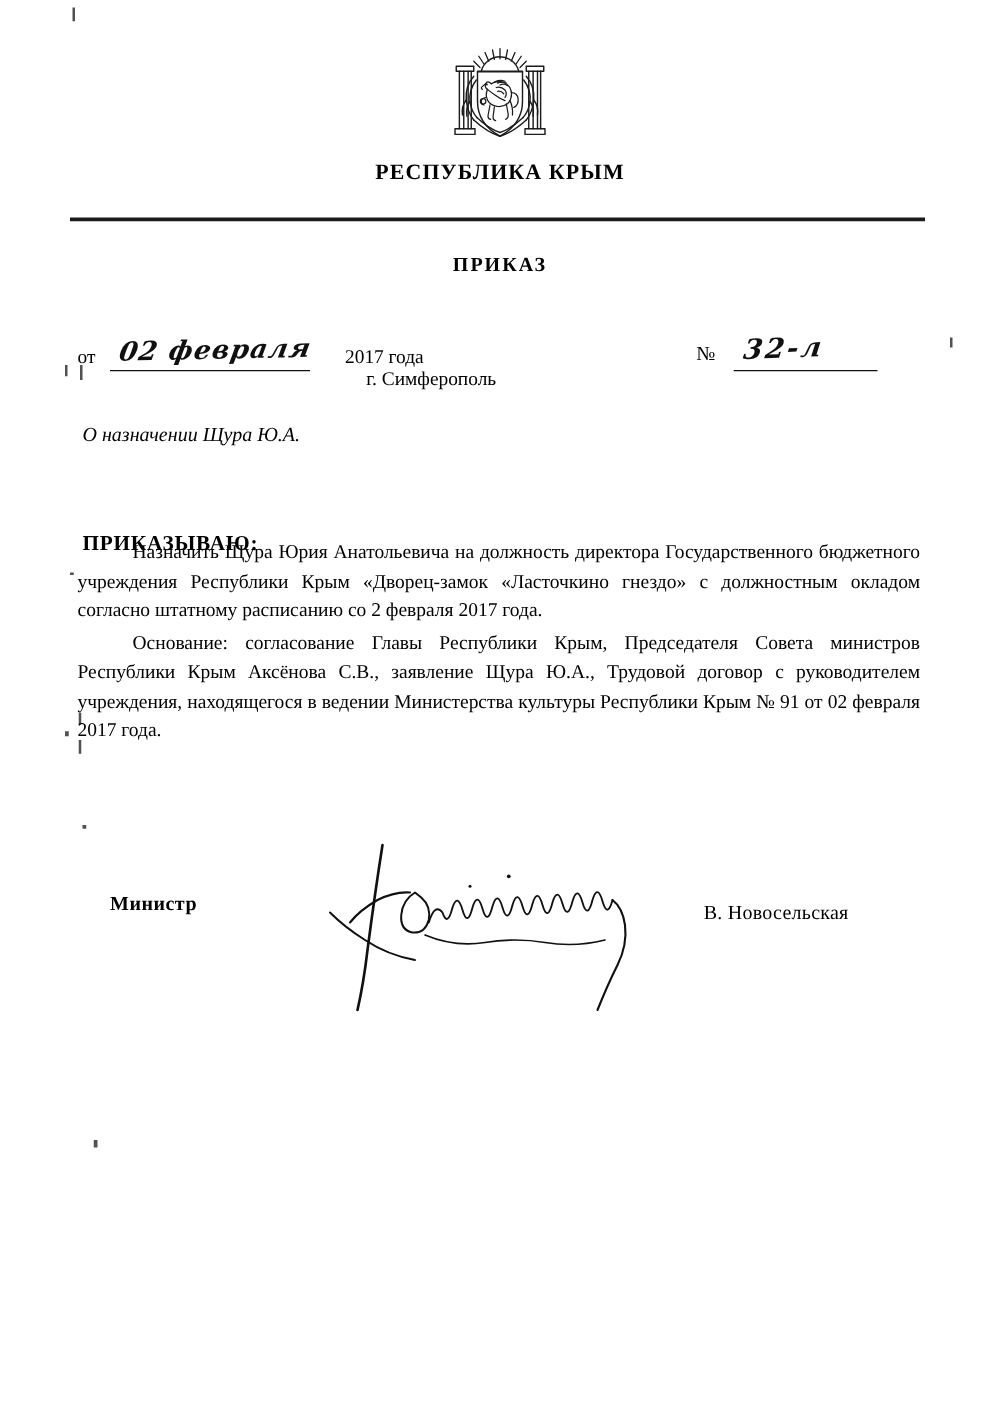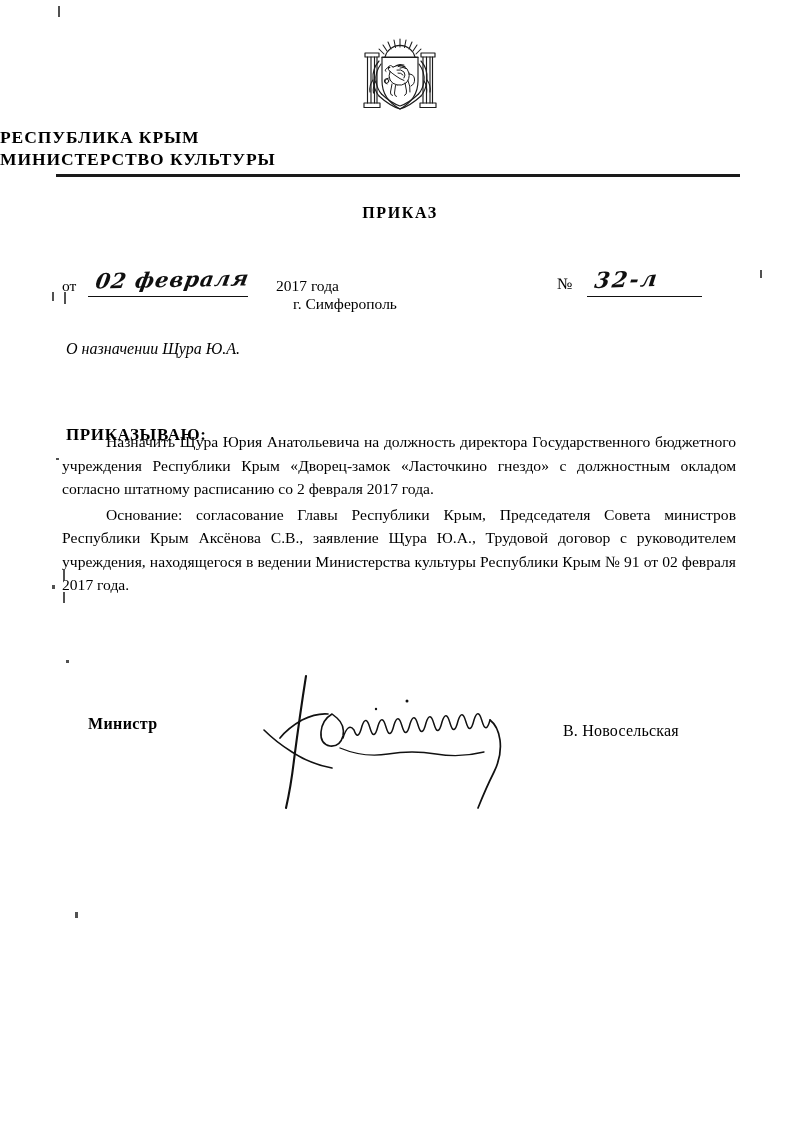--- a/index.html
+++ b/index.html
@@ -37,21 +37,21 @@
     text-align: center;
   }
   #emblem-wrap svg { display: inline-block; }
 
   
   #org-header {
     position: absolute;
     left: 0;
     top: 126px;
     width: 800px;
-    text-align: left;
+    text-align: center;
   }
   #org-header .org-line {
     font-weight: bold;
     font-size: 17.5px;
     letter-spacing: .9px;
     line-height: 22px;
     white-space: nowrap;
   }
 
   #header-rule {
@@ -299,21 +299,20 @@
         <path d="M57 38 Q62 38 62.5 43 Q63 48 59 50"></path>
 
         <path d="M36.5 42 Q33.5 42.5 33 45 Q32.8 47.5 35 48"></path>
         <circle cx="34.5" cy="45" r="2.2"></circle>
       </g>
     </svg>
   </div>
 
   <div id="org-header">
     <div class="org-line">РЕСПУБЛИКА КРЫМ</div>
-    <div class="org-line">МИНИСТЕРСТВО КУЛЬТУРЫ</div>
   </div>
   <div id="header-rule"></div>
 
   <div id="doc-type">ПРИКАЗ</div>
 
   <div id="date-row">
     <span class="ot-label">от</span>
     <span class="date-blank">
       <span class="hand date-hand">02 февраля</span>
     </span>

